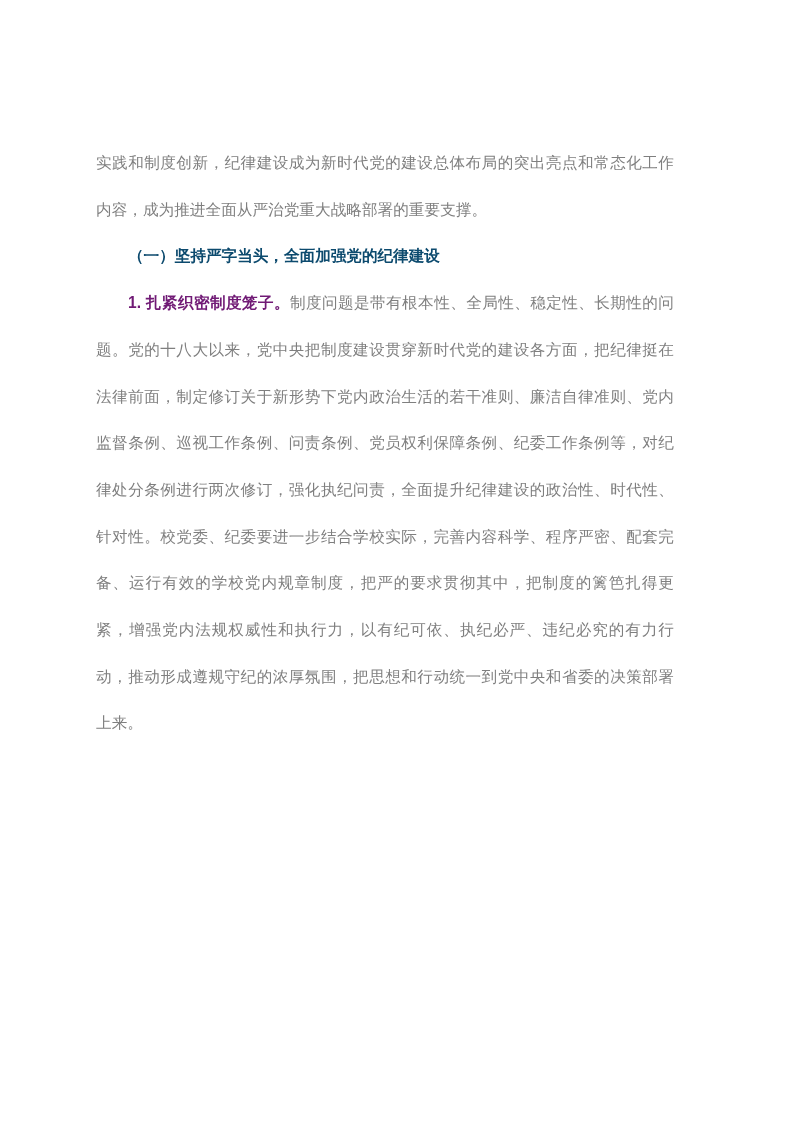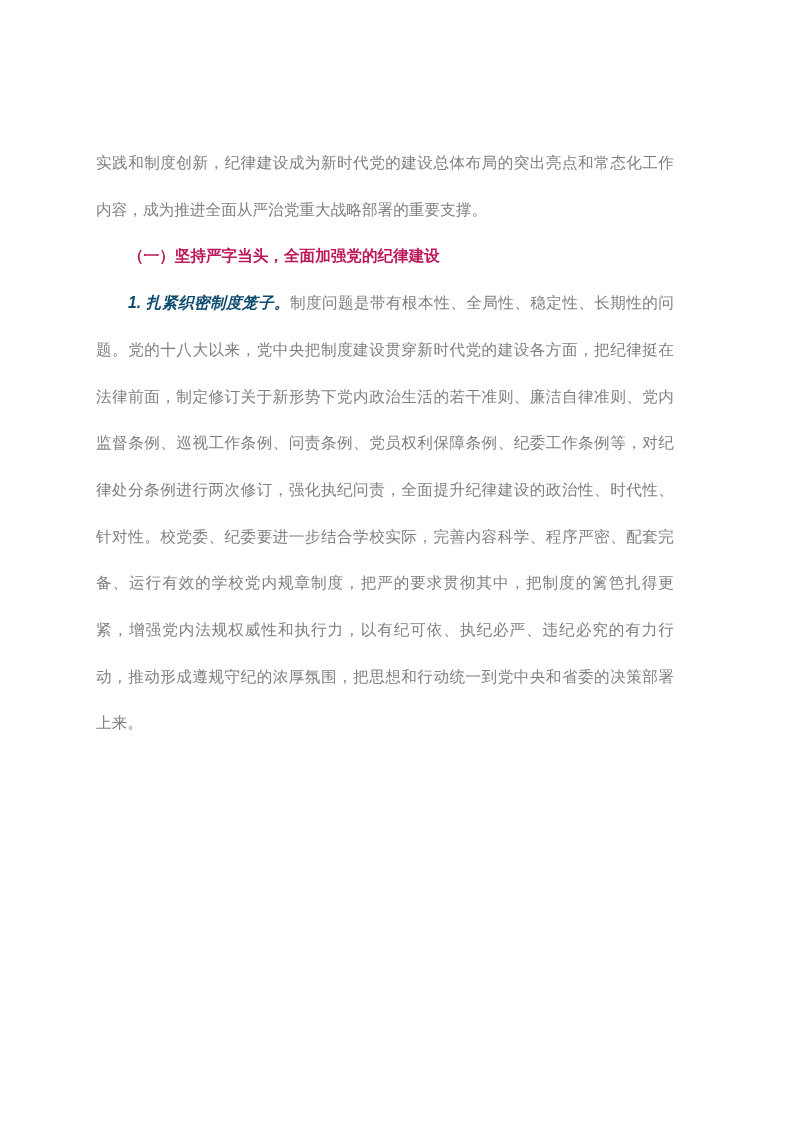--- a/index.html
+++ b/index.html
@@ -35,31 +35,30 @@
     letter-spacing: 0.05px;
     font-family: "Liberation Serif", "DejaVu Serif", serif;
   }
   p.indent2 {
     text-indent: 32px;
   }
   p.heading {
     margin: 0;
     font-size: 15.6px;
     line-height: 46.7px;
-    color: #be185d;
+    color: #0c4a6e;
     font-weight: bold;
     text-indent: 32px;
     text-align: left;
     font-family: "Liberation Sans", "DejaVu Sans", sans-serif;
   }
   .lead {
     font-weight: bold;
-    color: #0c4a6e;
+    color: #701a75;
     font-family: "Liberation Sans", "DejaVu Sans", sans-serif;
-    font-style: italic;
   }
 </style>
 </head>
 <body>
 
 <div class="page">
   <div class="content">
 
     <p class="para">实践和制度创新，纪律建设成为新时代党的建设总体布局的突出亮点和常态化工作内容，成为推进全面从严治党重大战略部署的重要支撑。</p>
 

